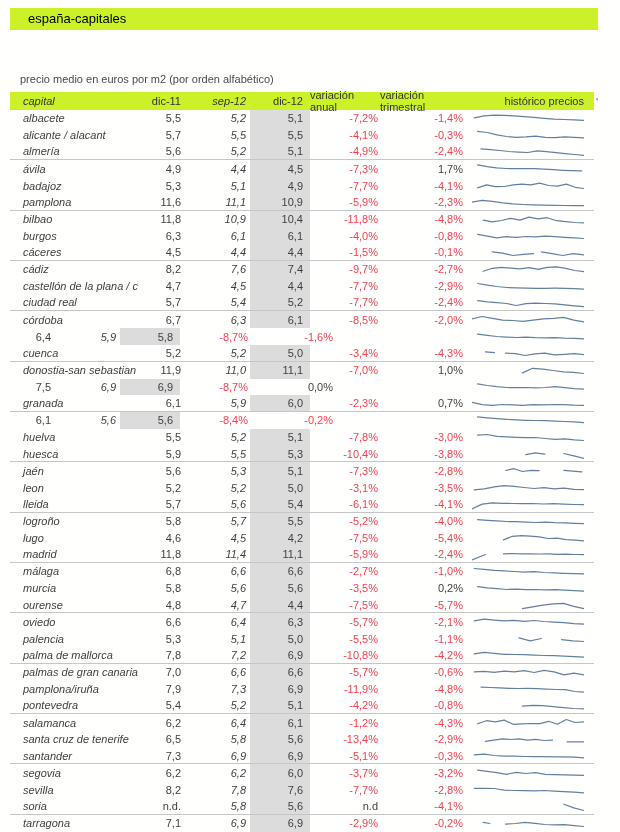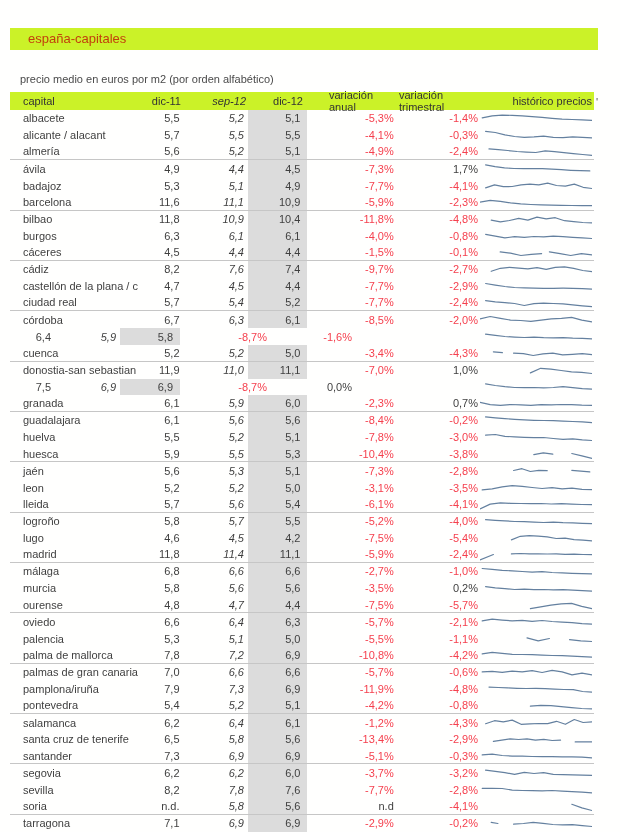--- a/index.html
+++ b/index.html
@@ -1,35 +1,35 @@
 <!DOCTYPE html>
 <html style="--lime: #cbf228; --red: #f5404e; --band: #dcdcdc; --divider: #c6c6c6;"><head>
 <meta charset="utf-8">
 <style>
   html,body{margin:0;padding:0;background:#fffffe;}
   .page{position:relative;width:620px;height:832px;background:#fffffe;overflow:hidden;
         font-family:"Liberation Sans",sans-serif;color:#3f3f3f;}
   .title-bar{position:absolute;left:10px;top:8px;width:588px;height:22px;
         background:var(--lime,#cbf228);box-sizing:border-box;padding-left:18px;
-        font-size:13px;line-height:22px;color:#c2410c;margin-top:20px;}
+        font-size:13px;line-height:22px;color:#000000;}
   .subtitle{position:absolute;left:20px;top:73px;font-size:11px;color:#4a4a4a;}
   .footnote-tick{position:absolute;left:596px;top:96px;font-size:11px;color:#555;}
   .ptable{position:absolute;left:10px;top:92px;width:584px;}
   .thead{display:flex;height:18px;align-items:center;background:var(--lime,#cbf228);
         font-size:11px;color:#333;}
   .row{display:flex;height:16.79px;align-items:center;font-size:11px;box-sizing:border-box;}
   .row.group-end{border-bottom:1px solid var(--divider,#c6c6c6);}
   .cell,.hcell{box-sizing:border-box;height:100%;display:flex;align-items:center;}
-  .c-capital{width:130px;padding-left:13px;}
+  .c-capital{width:130px;padding-left:13px;font-style:italic;}
   .c-d11{width:45px;justify-content:flex-end;padding-right:4px;}
   .c-s12{width:65px;justify-content:flex-end;padding-right:4px;font-style:italic;}
   .c-d12{width:60px;justify-content:flex-end;padding-right:7px;}
-  .c-anual{width:70px;justify-content:flex-end;padding-right:2px;margin-left:19px;}
+  .c-anual{width:70px;justify-content:flex-end;padding-right:2px;}
   .c-trim{width:85px;justify-content:flex-end;padding-right:2px;}
-  .c-hist{flex:1;justify-content:flex-end;padding-right:2px;}
+  .c-hist{flex:1;justify-content:flex-end;padding-right:10px;}
   .row .c-d12{background:var(--band,#dcdcdc);}
   .neg{color:var(--red,#f5404e);}
   svg.spark{display:block;}
 </style>
 </head>
 <body>
 
 <div class="page">
   <div class="title-bar">
     <span>españa-capitales</span>
@@ -46,21 +46,21 @@
       <div class="hcell c-anual">variación anual</div>
       <div class="hcell c-trim">variación trimestral</div>
       <div class="hcell c-hist">histórico precios</div>
     </div>
     <div>
     <div class="row">
       <div class="cell v c-capital">albacete</div>
       <div class="cell v c-d11">5,5</div>
       <div class="cell v c-s12">5,2</div>
       <div class="cell v c-d12">5,1</div>
-      <div class="cell v c-anual neg">-5,3%</div>
+      <div class="cell v c-anual neg">-7,2%</div>
       <div class="cell v c-trim neg">-1,4%</div>
       <div class="cell c-hist">
         <svg class="spark" width="112" height="15" viewBox="0 0 112 15">
               <polyline points="2.2,6.9 12.2,4.9 22.2,4.1 32.2,4.4 42.2,4.9 52.1,5.7 62.1,6.3 72.1,7.3 82.1,8.1 92.0,8.5 102.0,8.9 112.0,9.3" fill="none" stroke="#64809f" stroke-width="1.2" stroke-linejoin="round" stroke-linecap="round"></polyline>
             </svg>
       </div>
     </div>
 
     <div class="row">
       <div class="cell v c-capital">alicante / alacant</div>
@@ -112,21 +112,21 @@
       <div class="cell v c-anual neg">-7,7%</div>
       <div class="cell v c-trim neg">-4,1%</div>
       <div class="cell c-hist">
         <svg class="spark" width="112" height="15" viewBox="0 0 112 15">
               <polyline points="5.6,9.9 14.5,6.9 23.3,8.7 32.2,8.5 41.1,6.9 49.9,6.1 58.8,6.9 67.7,5.1 76.5,7.5 85.4,8.1 94.3,6.1 103.1,9.3 112.0,10.5" fill="none" stroke="#64809f" stroke-width="1.2" stroke-linejoin="round" stroke-linecap="round"></polyline>
             </svg>
       </div>
     </div>
 
     <div class="row group-end">
-      <div class="cell v c-capital">barcelona</div>
+      <div class="cell v c-capital">pamplona</div>
       <div class="cell v c-d11">11,6</div>
       <div class="cell v c-s12">11,1</div>
       <div class="cell v c-d12">10,9</div>
       <div class="cell v c-anual neg">-5,9%</div>
       <div class="cell v c-trim neg">-2,3%</div>
       <div class="cell c-hist">
         <svg class="spark" width="112" height="15" viewBox="0 0 112 15">
               <polyline points="0.0,8.1 10.2,6.3 20.4,7.3 30.5,8.9 40.7,9.9 50.9,10.5 61.1,10.9 71.3,11.1 81.5,11.3 91.6,11.5 101.8,11.6 112.0,11.7" fill="none" stroke="#64809f" stroke-width="1.2" stroke-linejoin="round" stroke-linecap="round"></polyline>
             </svg>
       </div>
@@ -294,21 +294,20 @@
       <div class="cell v c-anual neg">-2,3%</div>
       <div class="cell v c-trim">0,7%</div>
       <div class="cell c-hist">
         <svg class="spark" width="112" height="15" viewBox="0 0 112 15">
               <polyline points="0.0,6.3 10.2,8.7 20.4,9.3 30.5,8.5 40.7,8.9 50.9,9.3 61.1,8.7 71.3,8.9 81.5,8.5 91.6,8.7 101.8,9.2 112.0,9.4" fill="none" stroke="#64809f" stroke-width="1.2" stroke-linejoin="round" stroke-linecap="round"></polyline>
             </svg>
       </div>
     </div>
 
     <div class="row">
-      <div class="cell v c-capital">guadalajara</div>
       <div class="cell v c-d11">6,1</div>
       <div class="cell v c-s12">5,6</div>
       <div class="cell v c-d12">5,6</div>
       <div class="cell v c-anual neg">-8,4%</div>
       <div class="cell v c-trim neg">-0,2%</div>
       <div class="cell c-hist">
         <svg class="spark" width="112" height="15" viewBox="0 0 112 15">
               <polyline points="5.6,3.9 15.3,4.9 24.9,5.7 34.6,6.3 44.3,6.9 54.0,7.3 63.6,7.5 73.3,7.7 83.0,8.1 92.7,8.5 102.3,8.9 112.0,9.7" fill="none" stroke="#64809f" stroke-width="1.2" stroke-linejoin="round" stroke-linecap="round"></polyline>
             </svg>
       </div>

